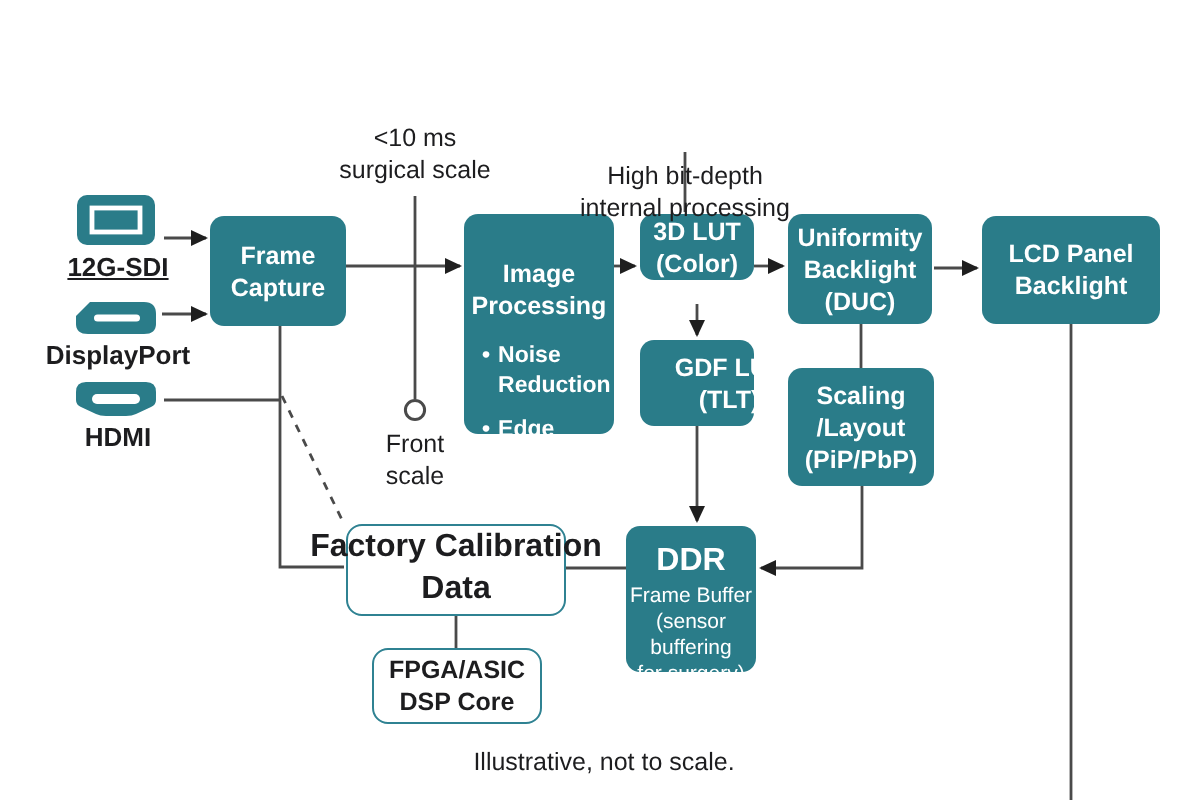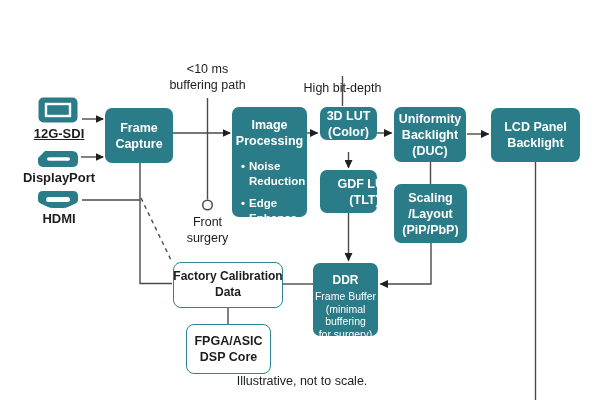--- a/index.html
+++ b/index.html
@@ -21,43 +21,43 @@
   .node {
     position:absolute; z-index:2;
     background:var(--teal,#2a7c89); color:var(--box_text,#fff);
     border-radius:7px;
     display:flex; flex-direction:column; align-items:center; justify-content:center;
     text-align:center; font-weight:600; font-size:12.5px; line-height:1.28;
   }
   .ln { display:block; white-space:nowrap; }
 
   #node-input-capture   { left:105px; top:108px; width:68px;  height:55px; }
-  #node-image-processing{ left:232px; top:107px; width:75px;  height:110px; justify-content:flex-start; padding-top:10px; }
+  #node-image-processing{ left:232px; top:107px; width:75px;  height:110px; justify-content:flex-start; padding-top:22px; }
   #node-lut3d           { left:320px; top:107px; width:57px;  height:33px; }
   #node-uniformity      { left:394px; top:107px; width:72px;  height:55px; }
   #node-lcd             { left:491px; top:108px; width:89px;  height:54px; }
   #node-gdf             { left:320px; top:170px; width:57px;  height:43px;padding-left:32px; }
   #node-scaling         { left:394px; top:184px; width:73px;  height:59px;justify-content:center; }
   #node-ddr             { left:313px; top:263px; width:65px;  height:73px; font-size:10.5px; font-weight:400; line-height:1.22; }
-  #node-ddr .ddr-title  { font-weight:700; font-size:12px; margin-bottom:2px;margin-top:15px; }
+  #node-ddr .ddr-title  { font-weight:700; font-size:16px; margin-bottom:2px;margin-top:15px; }
 
   .bullets { margin-top:10px; align-self:stretch; text-align:left; padding-left:9px; font-size:11.5px; }
   .bullet  { display:flex; gap:4px; margin-bottom:8px; }
   .bullet .btxt { white-space:normal; width:52px; }
 
   
   .whitebox {
     position:absolute; z-index:2;
     background:#ffffff; border:1.5px solid var(--white_box_border,#2f8292);
     border-radius:8px; color:var(--label_text,#1d1d1f);
     display:flex; flex-direction:column; align-items:center; justify-content:center;
     text-align:center; font-weight:600; line-height:1.3;
   }
-  #node-factory { left:173px; top:262px; width:110px; height:46px; font-size:12px; }
-  #node-fpga    { left:186px; top:324px; width:85px;  height:50px; font-size:12.5px; }
+  #node-factory { left:173px; top:262px; width:110px; height:46px; font-size:16px; }
+  #node-fpga    { left:186px; top:324px; width:85px;  height:38px; font-size:12.5px; }
 
   
   .port-icon { position:absolute; z-index:2; }
   #icon-sdi  { left:38px; top:97px;  }
   #icon-dp   { left:38px; top:151px; }
   #icon-hdmi { left:38px; top:191px; }
   .port-label {
     position:absolute; z-index:3; left:9px; width:100px; text-align:center;
     color:var(--label_text,#1d1d1f); font-size:13px; font-weight:600;
   }
@@ -168,44 +168,45 @@
 
   <div id="node-scaling" class="node">
     <span class="ln">Scaling</span>
     <span class="ln">/Layout</span>
     <span class="ln">(PiP/PbP)</span>
   </div>
 
   <div id="node-ddr" class="node">
     <span class="ln ddr-title">DDR</span>
     <span class="ln">Frame Buffer</span>
-    <span class="ln">(minimal</span>
+    <span class="ln">(sensor</span>
     <span class="ln">buffering</span>
     <span class="ln">for surgery)</span>
   </div>
 
   <div id="node-factory" class="whitebox">
     <span class="ln">Factory Calibration</span>
     <span class="ln">Data</span>
   </div>
 
   <div id="node-fpga" class="whitebox">
     <span class="ln">FPGA/ASIC</span>
     <span class="ln">DSP Core</span>
   </div>
 
   <div id="ann-surgical" class="ann">
     <span class="ln">&lt;10 ms</span>
-    <span class="ln">buffering path</span>
+    <span class="ln">surgical scale</span>
   </div>
 
   <div id="ann-bitdepth" class="ann">
     <span class="ln">High bit-depth</span>
+    <span class="ln">internal processing</span>
   </div>
 
   <div id="ann-front" class="ann">
     <span class="ln">Front</span>
-    <span class="ln">surgery</span>
+    <span class="ln">scale</span>
   </div>
 
   <div id="footnote" class="ann">Illustrative, not to scale.</div>
 
 </div>
 
 </body></html>

